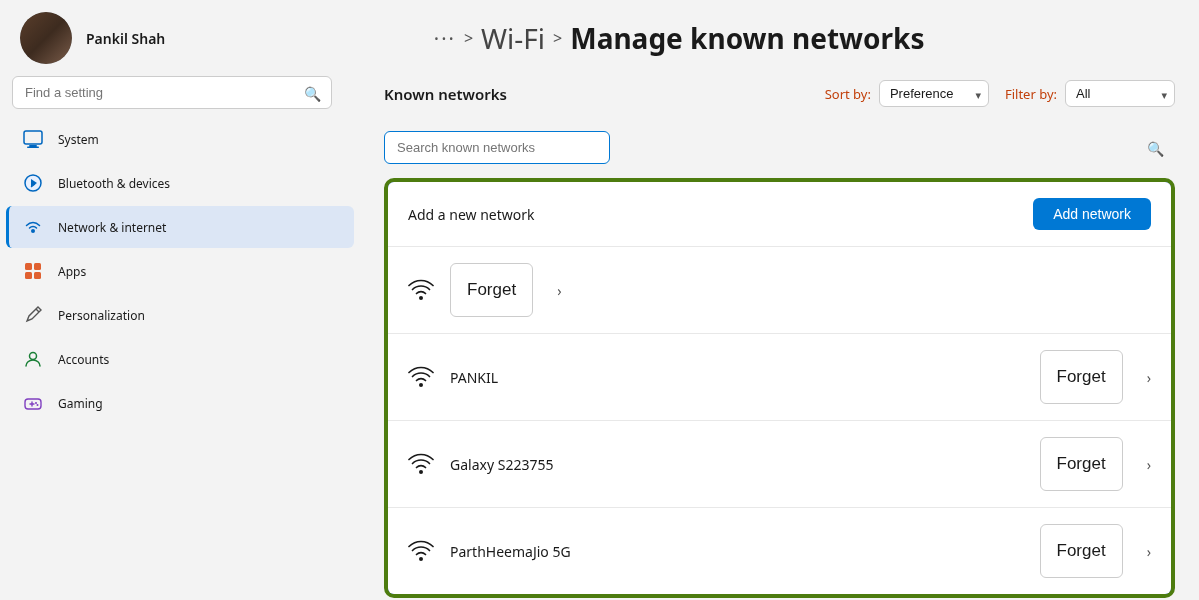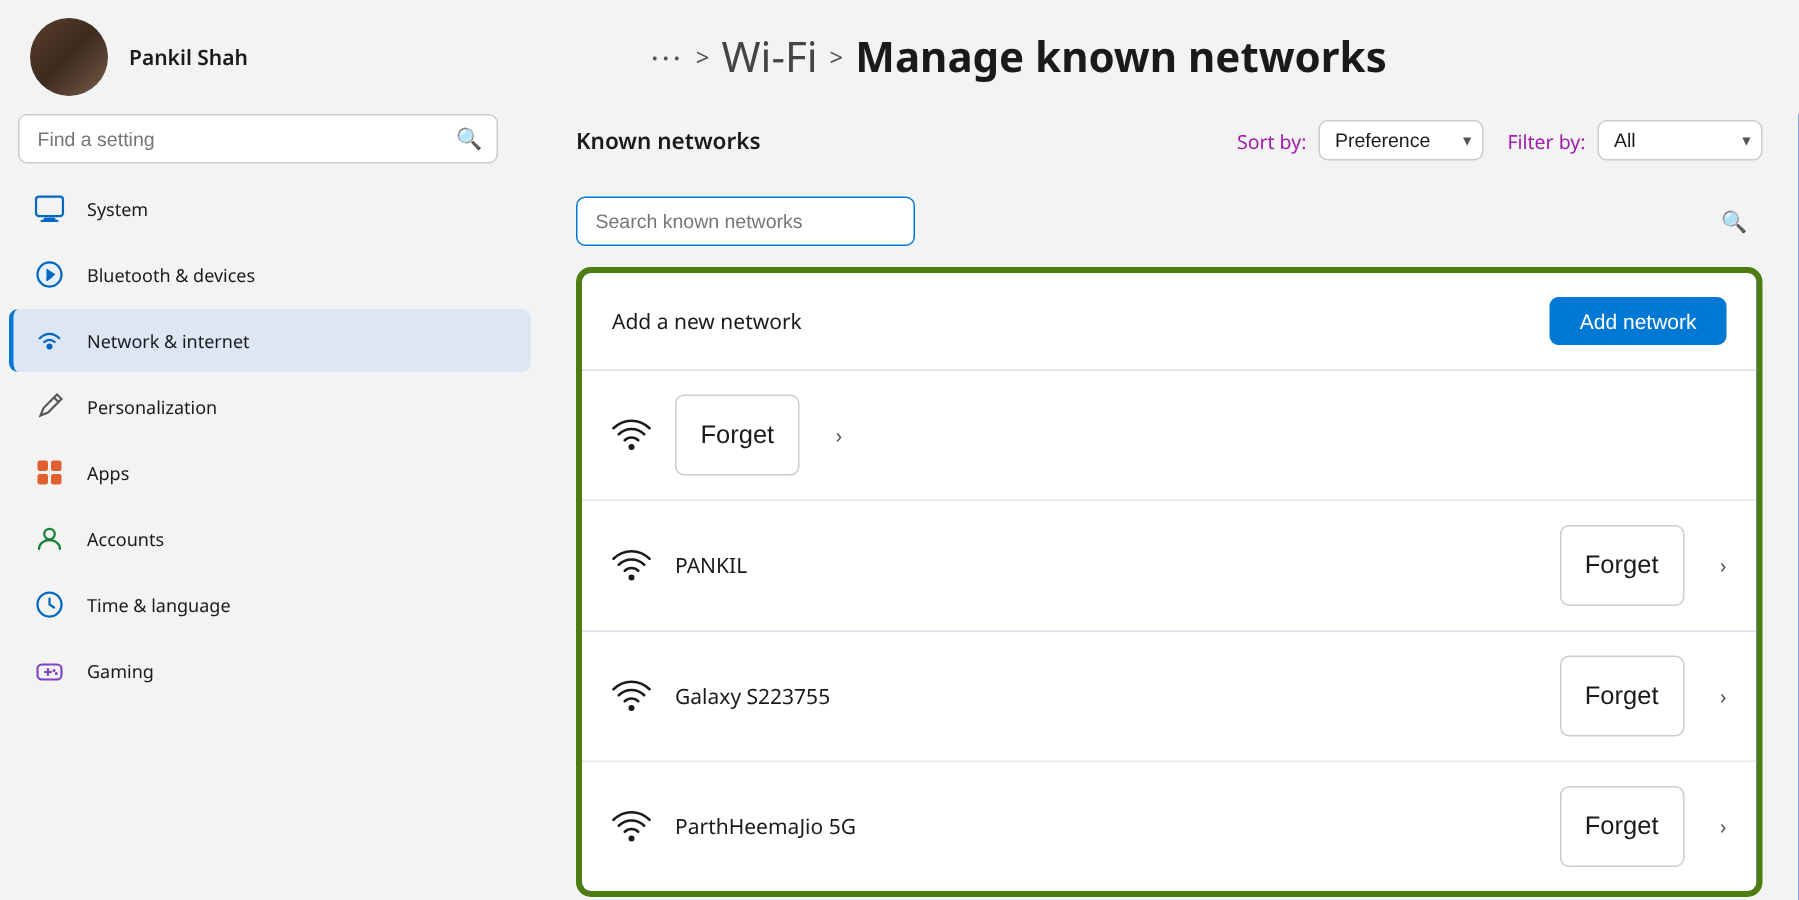--- a/index.html
+++ b/index.html
@@ -167,21 +167,21 @@
       align-items: center;
       gap: 16px;
     }
     .sort-filter-group {
       display: flex;
       align-items: center;
       gap: 8px;
     }
     .sort-filter-label {
       font-size: 13px;
-      color: #a21caf;
+      color: #c2410c;
     }
     .dropdown-select {
       padding: 5px 28px 5px 10px;
       border: 1px solid #ccc;
       border-radius: 6px;
       background: #fff;
       font-size: 13px;
       color: #1a1a1a;
       appearance: none;
       cursor: pointer;
@@ -349,60 +349,51 @@
         <svg width="20" height="20" viewBox="0 0 20 20" fill="none">
             <circle cx="10" cy="14" r="2" fill="#0067c0"></circle>
             <path d="M6.5 11c1-1 2.2-1.5 3.5-1.5s2.5.5 3.5 1.5" stroke="#0067c0" stroke-width="1.5" stroke-linecap="round" fill="none"></path>
             <path d="M3.5 8.5C5.5 6.5 7.6 5.5 10 5.5s4.5 1 6.5 3" stroke="#0067c0" stroke-width="1.5" stroke-linecap="round" fill="none"></path>
           </svg>
       </div>
       <span>Network &amp; internet</span>
     </div>
 
     <div class="nav-item">
-      <div class="nav-icon icon-personalization">
-        <svg width="20" height="20" viewBox="0 0 20 20" fill="none">
-            <path d="M4 16l2-5 9-9 3 3-9 9-5 2z" stroke="#555" stroke-width="1.4" fill="none"></path>
-            <path d="M13 4l3 3" stroke="#555" stroke-width="1.4"></path>
-          </svg>
-      </div>
-      <span>Personalization</span>
-    </div>
-
-    <div class="nav-item">
       <div class="nav-icon icon-apps">
         <svg width="20" height="20" viewBox="0 0 20 20" fill="none">
             <rect x="2" y="2" width="7" height="7" rx="1.5" fill="#e06030"></rect>
             <rect x="11" y="2" width="7" height="7" rx="1.5" fill="#e06030"></rect>
             <rect x="2" y="11" width="7" height="7" rx="1.5" fill="#e06030"></rect>
             <rect x="11" y="11" width="7" height="7" rx="1.5" fill="#e06030"></rect>
           </svg>
       </div>
       <span>Apps</span>
     </div>
 
     <div class="nav-item">
+      <div class="nav-icon icon-personalization">
+        <svg width="20" height="20" viewBox="0 0 20 20" fill="none">
+            <path d="M4 16l2-5 9-9 3 3-9 9-5 2z" stroke="#555" stroke-width="1.4" fill="none"></path>
+            <path d="M13 4l3 3" stroke="#555" stroke-width="1.4"></path>
+          </svg>
+      </div>
+      <span>Personalization</span>
+    </div>
+
+    <div class="nav-item">
       <div class="nav-icon icon-accounts">
         <svg width="20" height="20" viewBox="0 0 20 20" fill="none">
             <circle cx="10" cy="7" r="3.5" stroke="#1a7f37" stroke-width="1.5" fill="none"></circle>
             <path d="M3 17c0-3.3 3.1-6 7-6s7 2.7 7 6" stroke="#1a7f37" stroke-width="1.5" stroke-linecap="round" fill="none"></path>
           </svg>
       </div>
       <span>Accounts</span>
     </div>
 
-    <div class="nav-item">
-      <div class="nav-icon icon-time">
-        <svg width="20" height="20" viewBox="0 0 20 20" fill="none">
-            <circle cx="10" cy="10" r="8" stroke="#0067c0" stroke-width="1.5" fill="none"></circle>
-            <path d="M10 6v4l3 2" stroke="#0067c0" stroke-width="1.5" stroke-linecap="round"></path>
-          </svg>
-      </div>
-      <span>Time &amp; language</span>
-    </div>
 
     <div class="nav-item">
       <div class="nav-icon icon-gaming">
         <svg width="20" height="20" viewBox="0 0 20 20" fill="none">
             <rect x="2" y="6" width="16" height="10" rx="3" stroke="#8040c0" stroke-width="1.4" fill="none"></rect>
             <path d="M7 11h4M9 9v4" stroke="#8040c0" stroke-width="1.4" stroke-linecap="round"></path>
             <circle cx="13" cy="10" r="1" fill="#8040c0"></circle>
             <circle cx="14.5" cy="12" r="1" fill="#8040c0"></circle>
           </svg>
       </div>

